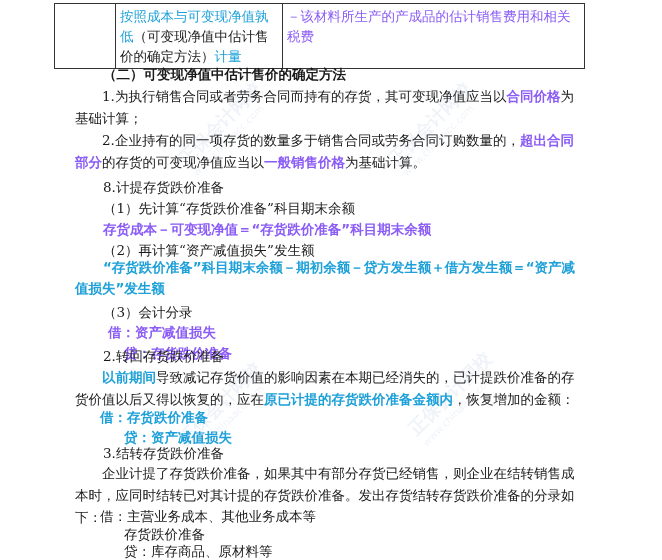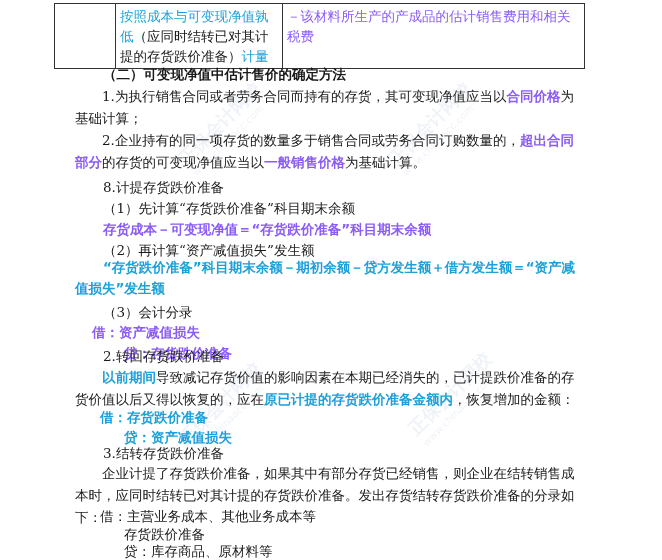--- a/index.html
+++ b/index.html
@@ -26,21 +26,21 @@
   <div class="watermark" style="left:170px;top:110px;"><span>正保会计网校</span><small>www.chinaacc.com</small></div>
   <div class="watermark" style="left:380px;top:110px;"><span>正保会计网校</span><small>www.chinaacc.com</small></div>
   <div class="watermark" style="left:170px;top:390px;"><span>正保会计网校</span><small>www.chinaacc.com</small></div>
   <div class="watermark" style="left:400px;top:380px;"><span>正保会计网校</span><small>www.chinaacc.com</small></div>
 
   <table class="cmp" style="width:531px;">
     <tbody>
         <tr>
       <td style="width:52px;height:56px;"></td>
       <td style="width:158px;">
-        <span class="blue">按照成本与可变现净值孰低</span><span>（应同时结转已对其计提的存货跌价准备）</span><span class="blue">计量</span>
+        <span class="blue">按照成本与可变现净值孰低</span><span>（可变现净值中估计售价的确定方法）</span><span class="blue">计量</span>
       </td>
       <td class="red">
         <span>－该材料所生产的产成品的估计销售费用和相关税费</span>
       </td>
     </tr>
   </tbody>
     </table>
 
   <div class="line bold" style="left:103px;top:64px;">（二）可变现净值中估计售价的确定方法</div>
 
@@ -48,21 +48,21 @@
     <div class="indent"><span>1.为执行销售合同或者劳务合同而持有的存货，其可变现净值应当以</span><span class="red bold">合同价格</span><span>为基础计算；</span></div>
     <div class="indent"><span>2.企业持有的同一项存货的数量多于销售合同或劳务合同订购数量的，</span><span class="red bold">超出合同部分</span><span>的存货的可变现净值应当以</span><span class="red bold">一般销售价格</span><span>为基础计算。</span></div>
   </div>
 
   <div class="line" style="left:103px;top:177px;">8.计提存货跌价准备</div>
   <div class="line" style="left:103px;top:198px;">（1）先计算“存货跌价准备”科目期末余额</div>
   <div class="line red bold" style="left:103px;top:219px;">存货成本－可变现净值＝“存货跌价准备”科目期末余额</div>
   <div class="line" style="left:103px;top:240px;">（2）再计算“资产减值损失”发生额</div>
   <div class="body-text blue bold" style="left:75px;top:257px;width:512px;text-indent:28px;line-height:21px;">“存货跌价准备”科目期末余额－期初余额－贷方发生额＋借方发生额＝“资产减值损失”发生额</div>
   <div class="line" style="left:103px;top:302px;">（3）会计分录</div>
-  <div class="line red bold" style="left:92px;top:322px;">借：资产减值损失</div>
+  <div class="line red bold" style="left:108px;top:322px;">借：资产减值损失</div>
   <div class="line red bold" style="left:124px;top:343px;">贷：存货跌价准备</div>
 
   <div class="line" style="left:103px;top:346px;top:346px;">2.转回存货跌价准备</div>
   <div class="body-text" style="left:75px;top:366px;width:512px;">
     <div class="indent"><span class="blue bold">以前期间</span><span>导致减记存货价值的影响因素在本期已经消失的，已计提跌价准备的存货价值以后又得以恢复的，应在</span><span class="blue bold">原已计提的存货跌价准备金额内</span><span>，恢复增加的金额：</span></div>
   </div>
   <div class="line blue bold" style="left:124px;top:427px;">贷：资产减值损失</div>
   <div class="line blue bold" style="left:100px;top:407px;">借：存货跌价准备</div>
 
   <div class="line" style="left:103px;top:443px;">3.结转存货跌价准备</div>

